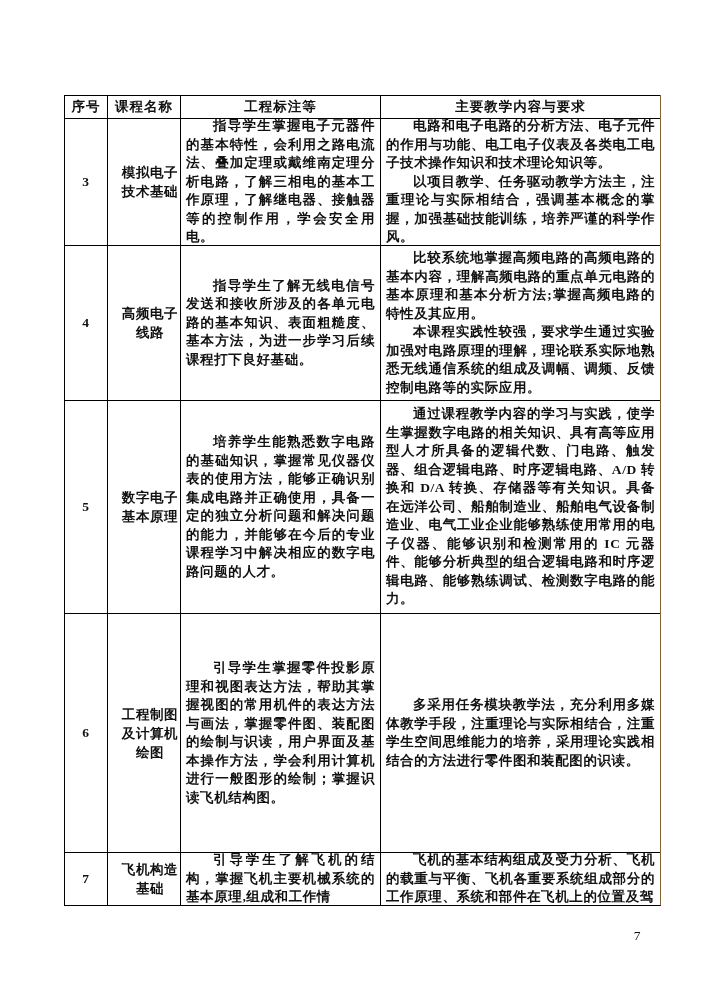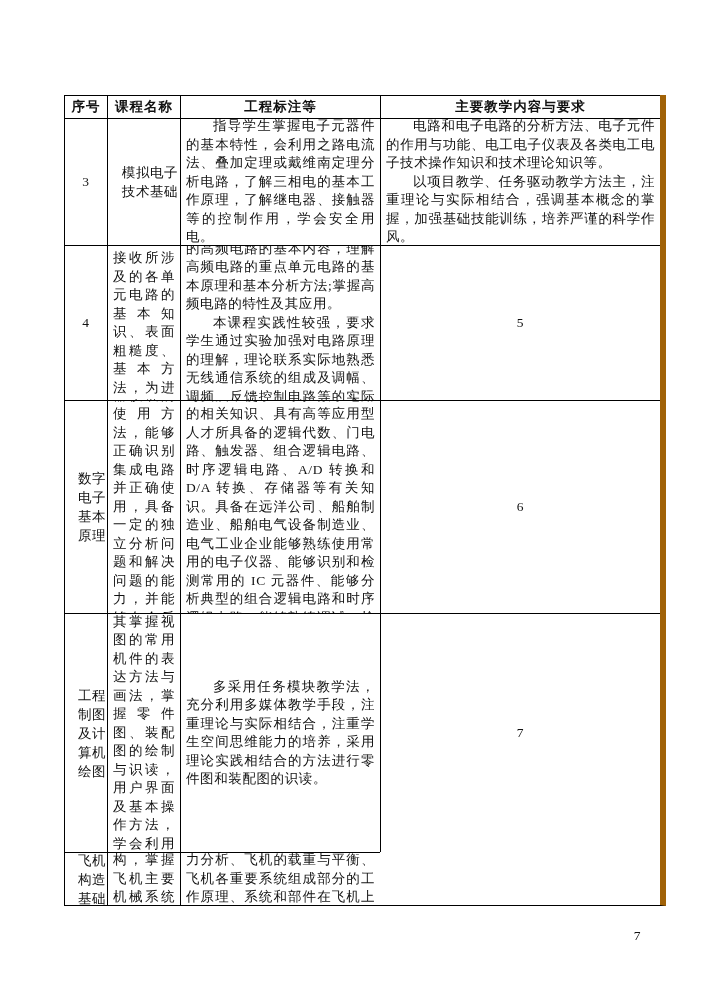--- a/index.html
+++ b/index.html
@@ -10,35 +10,36 @@
     font-family:"Liberation Serif","DejaVu Serif",serif;
     color:#111;
     overflow:hidden;
   }
   .course-table{
     position:absolute;left:64px;top:95px;
     width:596px;
     display:grid;
     grid-template-columns:43px 73px 200px 280px;
     grid-template-rows:23px 127px 155px 213px 239px 53px;
-    border-right:6px solid #a16207;
+    border-right:1px solid #a16207;
     border-bottom:1px solid #000;
     box-sizing:content-box;
   }
   .cell{
     border-left:1px solid #000;
     border-top:1px solid #000;
     box-sizing:border-box;
     overflow:hidden;
     display:flex;
     flex-direction:column;
     justify-content:center;
     font-size:13.5px;
     letter-spacing:0.6px;
     line-height:18.5px;
+    font-weight:bold;
   }
   .hd{
     align-items:center;
     font-weight:bold;
     text-align:center;
     letter-spacing:1px;
   }
   .c-num{
     align-items:center;
     text-align:center;
@@ -81,20 +82,22 @@
 技术基础</div>
   <div class="cell c-text">
     <p>指导学生掌握电子元器件的基本特性，会利用之路电流法、叠加定理或戴维南定理分析电路，了解三相电的基本工作原理，了解继电器、接触器等的控制作用，学会安全用电。</p>
   </div>
   <div class="cell c-text">
     <p>电路和电子电路的分析方法、电子元件的作用与功能、电工电子仪表及各类电工电子技术操作知识和技术理论知识等。</p>
     <p>以项目教学、任务驱动教学方法主，注重理论与实际相结合，强调基本概念的掌握，加强基础技能训练，培养严谨的科学作风。</p>
   </div>
 
   <div class="cell c-num">4</div>
+  <div class="cell c-name">高频电子
+线路</div>
   <div class="cell c-text">
     <p>指导学生了解无线电信号发送和接收所涉及的各单元电路的基本知识、表面粗糙度、基本方法，为进一步学习后续课程打下良好基础。</p>
   </div>
   <div class="cell c-text">
     <p>比较系统地掌握高频电路的高频电路的基本内容，理解高频电路的重点单元电路的基本原理和基本分析方法;掌握高频电路的特性及其应用。</p>
     <p>本课程实践性较强，要求学生通过实验加强对电路原理的理解，理论联系实际地熟悉无线通信系统的组成及调幅、调频、反馈控制电路等的实际应用。</p>
   </div>
 
   <div class="cell c-num">5</div>
   <div class="cell c-name">数字电子

